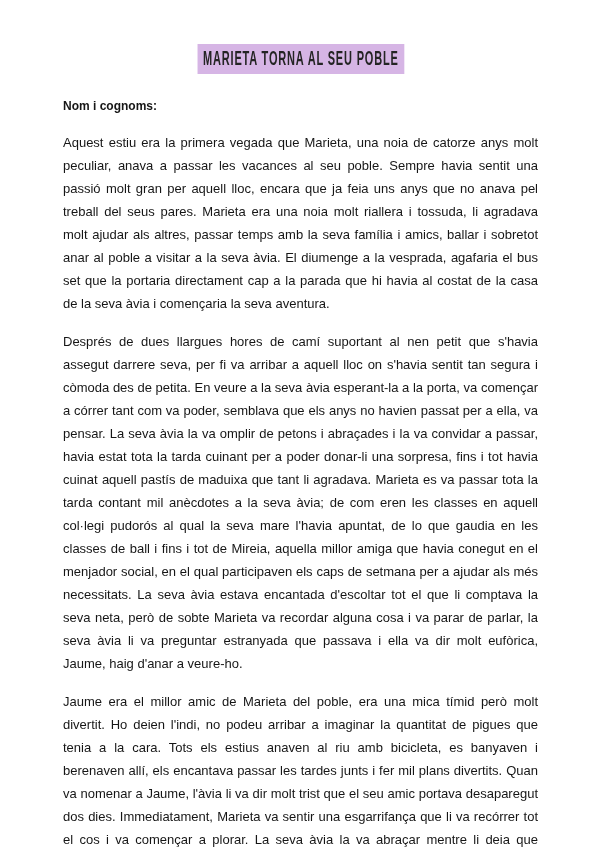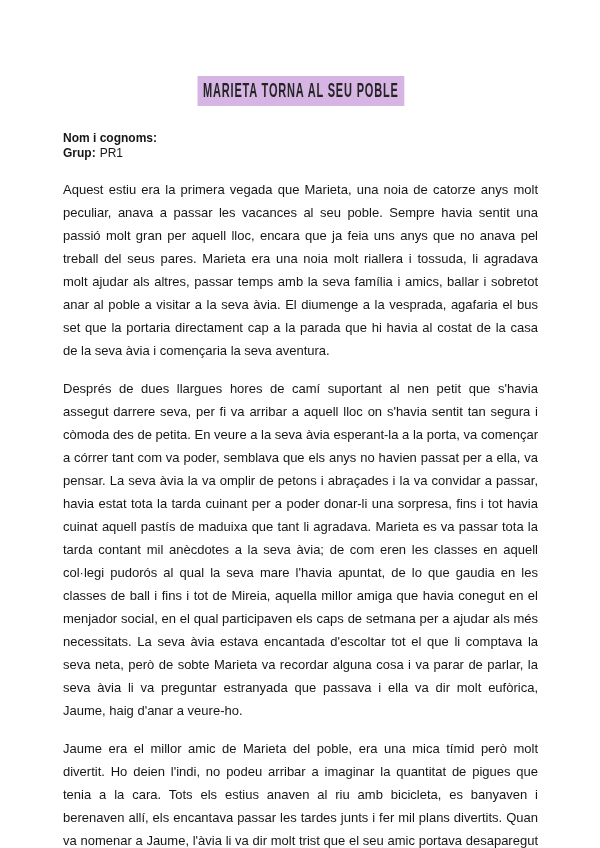--- a/index.html
+++ b/index.html
@@ -6,21 +6,21 @@
     margin: 0;
     padding: 0;
     background: #ffffff;
   }
   .page {
     position: relative;
     width: 600px;
     height: 848px;
     background: #ffffff;
     box-sizing: border-box;
-    padding: 76px 62px 0 63px;
+    padding: 44px 62px 0 63px;
     font-family: "Liberation Sans", "DejaVu Sans", sans-serif;
     color: #161616;
     overflow: hidden;
   }
   .title-row {
     text-align: center;
     margin: 0 0 25px 0;
   }
   .doc-title {
     display: inline-block;
@@ -62,21 +62,20 @@
 <body>
 
 <div class="page">
 
   <header class="title-row">
     <span class="doc-title">MARIETA TORNA AL SEU POBLE</span>
   </header>
 
   <div class="meta">
     <p class="meta-line bold">Nom i cognoms:</p>
-    <p class="meta-line"><span class="bold">Grup:</span><span class="group-value">PR1</span></p>
   </div>
 
   <div class="body-text">
     <p class="para">Aquest estiu era la primera vegada que Marieta, una noia de catorze anys molt peculiar, anava a passar les vacances al seu poble. Sempre havia sentit una passió molt gran per aquell lloc, encara que ja feia uns anys que no anava pel treball del seus pares. Marieta era una noia molt riallera i tossuda, li agradava molt ajudar als altres, passar temps amb la seva família i amics, ballar i sobretot anar al poble a visitar a la seva àvia. El diumenge a la vesprada, agafaria el bus set que la portaria directament cap a la parada que hi havia al costat de la casa de la seva àvia i començaria la seva aventura.</p>
     <p class="para">Després de dues llargues hores de camí suportant al nen petit que s'havia assegut darrere seva, per fi va arribar a aquell lloc on s'havia sentit tan segura i còmoda des de petita. En veure a la seva àvia esperant-la a la porta, va començar a córrer tant com va poder, semblava que els anys no havien passat per a ella, va pensar. La seva àvia la va omplir de petons i abraçades i la va convidar a passar, havia estat tota la tarda cuinant per a poder donar-li una sorpresa, fins i tot havia cuinat aquell pastís de maduixa que tant li agradava. Marieta es va passar tota la tarda contant mil anècdotes a la seva àvia; de com eren les classes en aquell col·legi pudorós al qual la seva mare l'havia apuntat, de lo que gaudia en les classes de ball i fins i tot de Mireia, aquella millor amiga que havia conegut en el menjador social, en el qual participaven els caps de setmana per a ajudar als més necessitats. La seva àvia estava encantada d'escoltar tot el que li comptava la seva neta, però de sobte Marieta va recordar alguna cosa i va parar de parlar, la seva àvia li va preguntar estranyada que passava i ella va dir molt eufòrica, Jaume, haig d'anar a veure-ho.</p>
     <p class="para">Jaume era el millor amic de Marieta del poble, era una mica tímid però molt divertit. Ho deien l'indi, no podeu arribar a imaginar la quantitat de pigues que tenia a la cara. Tots els estius anaven al riu amb bicicleta, es banyaven i berenaven allí, els encantava passar les tardes junts i fer mil plans divertits. Quan va nomenar a Jaume, l'àvia li va dir molt trist que el seu amic portava desaparegut dos dies. Immediatament, Marieta va sentir una esgarrifança que li va recórrer tot el cos i va començar a plorar. La seva àvia la va abraçar mentre li deia que l'última vegada que ho havien vist era en el bosc. Però de sobte, es va separar i els ulls van començar a brillar-li. Just en aquest moment es va acordar que tenien una casa en un arbre prop del riu al qual anaven sempre que hi havia tempesta i es quedaven allí fins que parava i just el dia anterior havia estat plovent. Va agafar el telèfon i tan aviat com va poder va sortir a la recerca del seu amic. En arribar al lloc, es va adonar que la porta estava embussada, va ser llavors quan va comprendre que el seu amic havia acudit allí el dia anterior per motiu de la pluja i s'havia quedat tancat. Immediatament, va buscar una cosa amb la qual poder obrir la porta i amb ajuda d'un pal i les seves mans va aconseguir rescatar al seu amic.</p>
   </div>
 
 </div>
 

